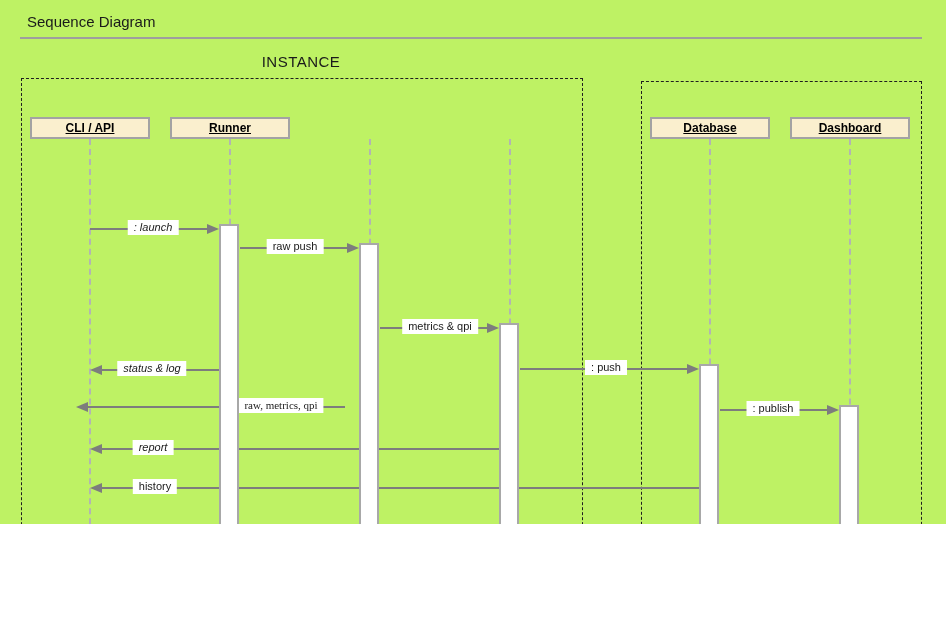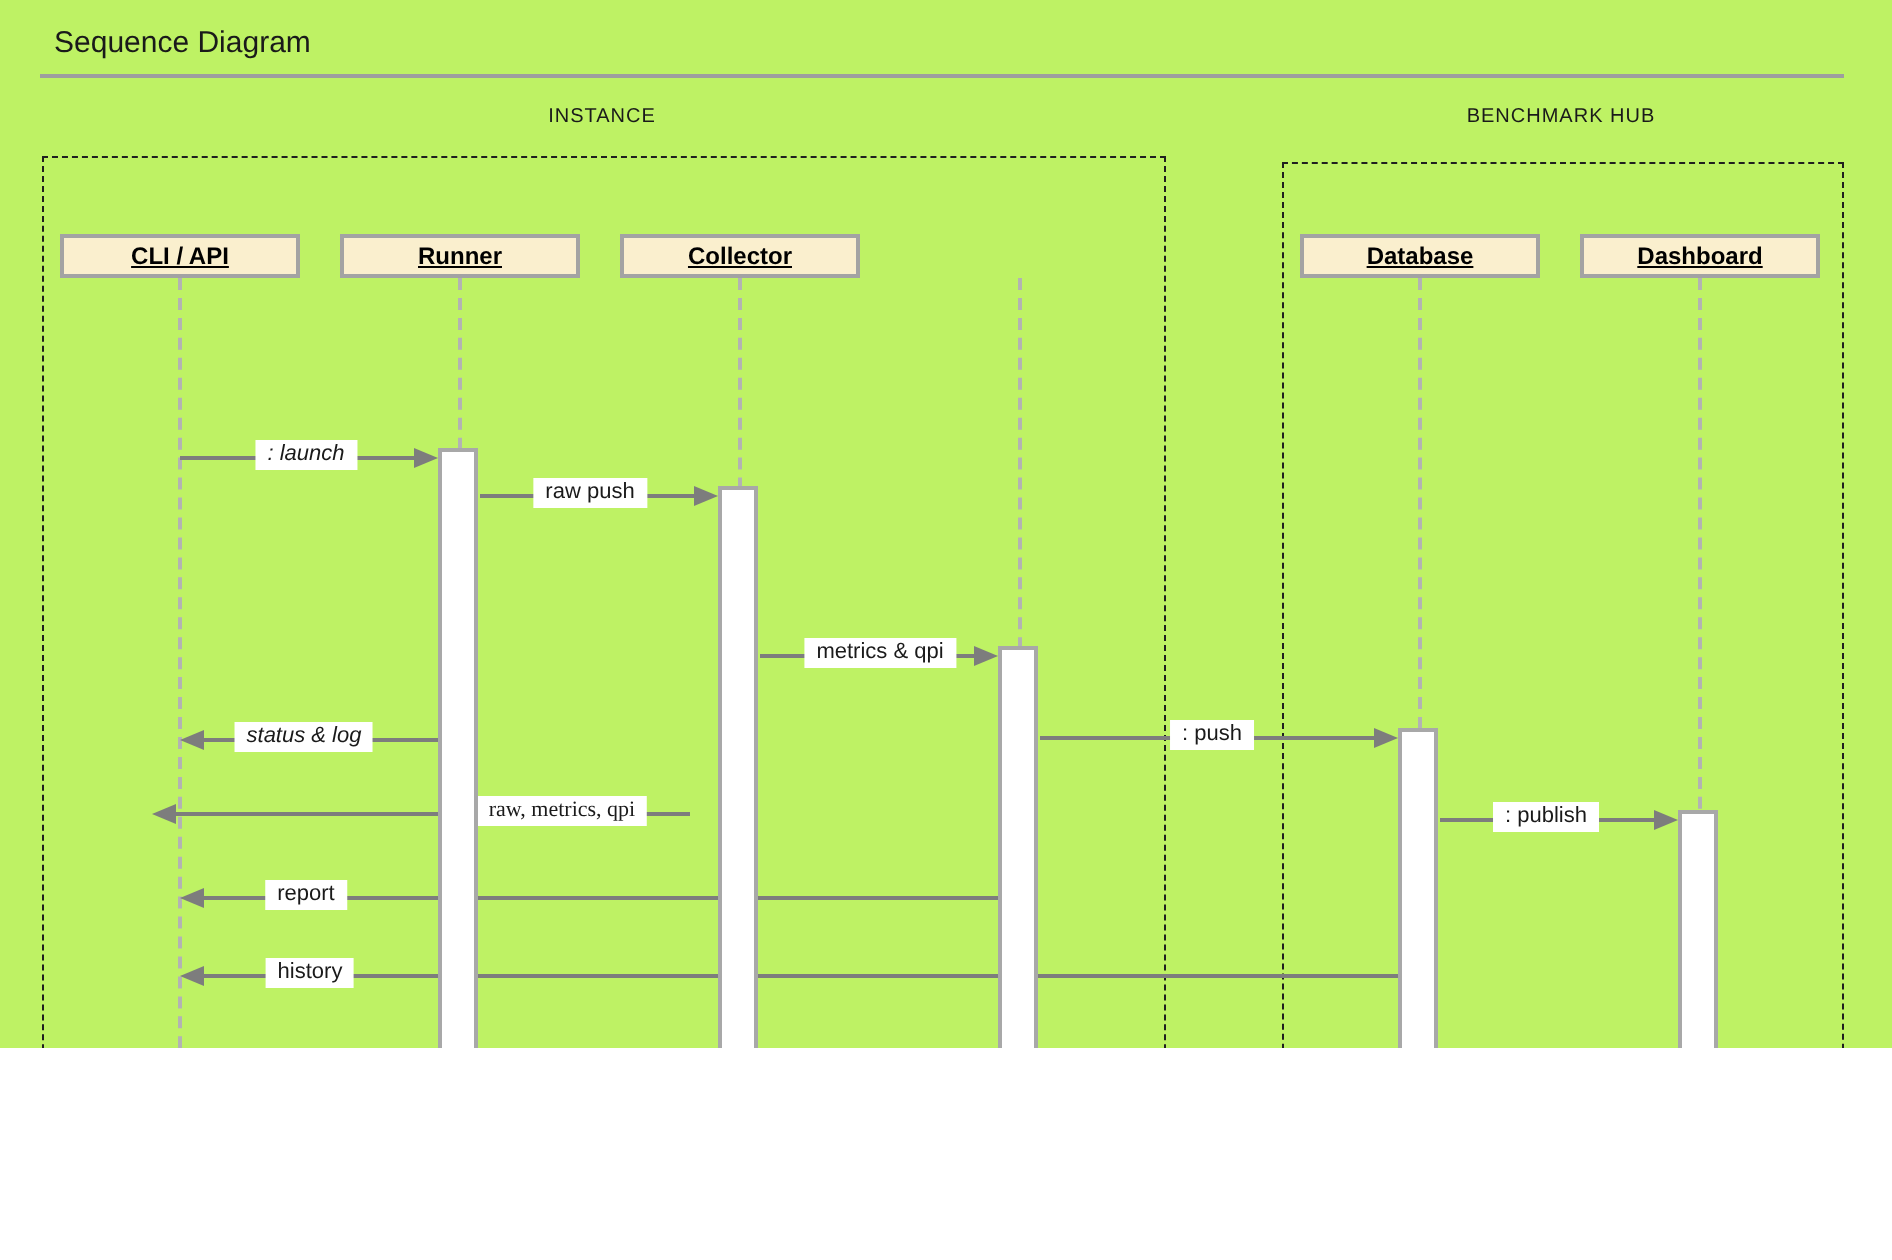--- a/index.html
+++ b/index.html
@@ -10,21 +10,21 @@
   .title {
     position:absolute; left:27px; top:13px; font-size:15px; color:#1a1a1a;
   }
   .title-rule {
     position:absolute; left:20px; top:37px; width:902px; height:2px; background:#9e9e9e;
   }
   .frame {
     position:absolute; border:1px dashed #1f1f1f; background:transparent; z-index:0;
   }
   .frame-label {
-    position:absolute; top:53px; font-size:10px; color:#1a1a1a; text-align:center;
+    position:absolute; top:53px; font-size:15px; color:#1a1a1a; text-align:center;
     letter-spacing:0.5px; z-index:0;
   }
   .actor {
     position:absolute; top:117px; width:116px; height:18px;
     background:#faefce; border:2px solid #a3a3a3; z-index:4;
     text-align:center; font-size:12px; font-weight:bold; text-decoration:underline;
     line-height:18px; white-space:nowrap;
   }
   .lifeline {
     position:absolute; top:139px; height:455px; width:0;
@@ -50,21 +50,20 @@
 </style>
 </head>
 <body>
 
 <div class="canvas">
 
   <div class="title">Sequence Diagram</div>
   <div class="title-rule"></div>
 
   <div class="frame-label" style="left:21px; width:560px;">INSTANCE</div>
-  <div class="frame-label" style="left:641px; width:279px;">BENCHMARK HUB</div>
 
   <div class="frame" style="left:21px; top:78px; width:560px; height:530px;"></div>
   <div class="frame" style="left:641px; top:81px; width:279px; height:527px;"></div>
 
   <div class="lifeline" style="left:89px;"></div>
   <div class="lifeline" style="left:229px;"></div>
   <div class="lifeline" style="left:369px;"></div>
   <div class="lifeline" style="left:509px;"></div>
   <div class="lifeline" style="left:709px;"></div>
   <div class="lifeline" style="left:849px;"></div>
@@ -97,35 +96,34 @@
   <div class="msg" style="left:88px; top:406px; width:257px;font-family:Liberation Serif, serif;">
     <div class="arr left"></div>
     <span class="mlabel" style="left:193px;">raw, metrics, qpi</span>
   </div>
 
   <div class="msg" style="left:720px; top:409px; width:107px;">
     <div class="arr right"></div>
     <span class="mlabel" style="left:53px;">: publish</span>
   </div>
 
-  <div class="msg" style="left:102px; top:448px; width:397px;">
+  <div class="msg" style="left:102px; top:448px; width:397px;font-style:italic;">
     <div class="arr left"></div>
     <span class="mlabel" style="left:51px;">report</span>
   </div>
 
   <div class="msg" style="left:102px; top:487px; width:597px;">
     <div class="arr left"></div>
     <span class="mlabel" style="left:53px;">history</span>
   </div>
 
   <div class="bar" style="left:219px; top:224px; height:360px;"></div>
   <div class="bar" style="left:359px; top:243px; height:341px;"></div>
   <div class="bar" style="left:499px; top:323px; height:261px;"></div>
   <div class="bar" style="left:699px; top:364px; height:220px;"></div>
   <div class="bar" style="left:839px; top:405px; height:179px;"></div>
 
   <div class="actor" style="left:30px;">CLI / API</div>
   <div class="actor" style="left:170px;">Runner</div>
-  <div class="actor" style="left:310px;">Collector</div>
   <div class="actor" style="left:790px;">Dashboard</div>
   <div class="actor" style="left:650px;">Database</div>
 
 </div>
 
 </body></html>

